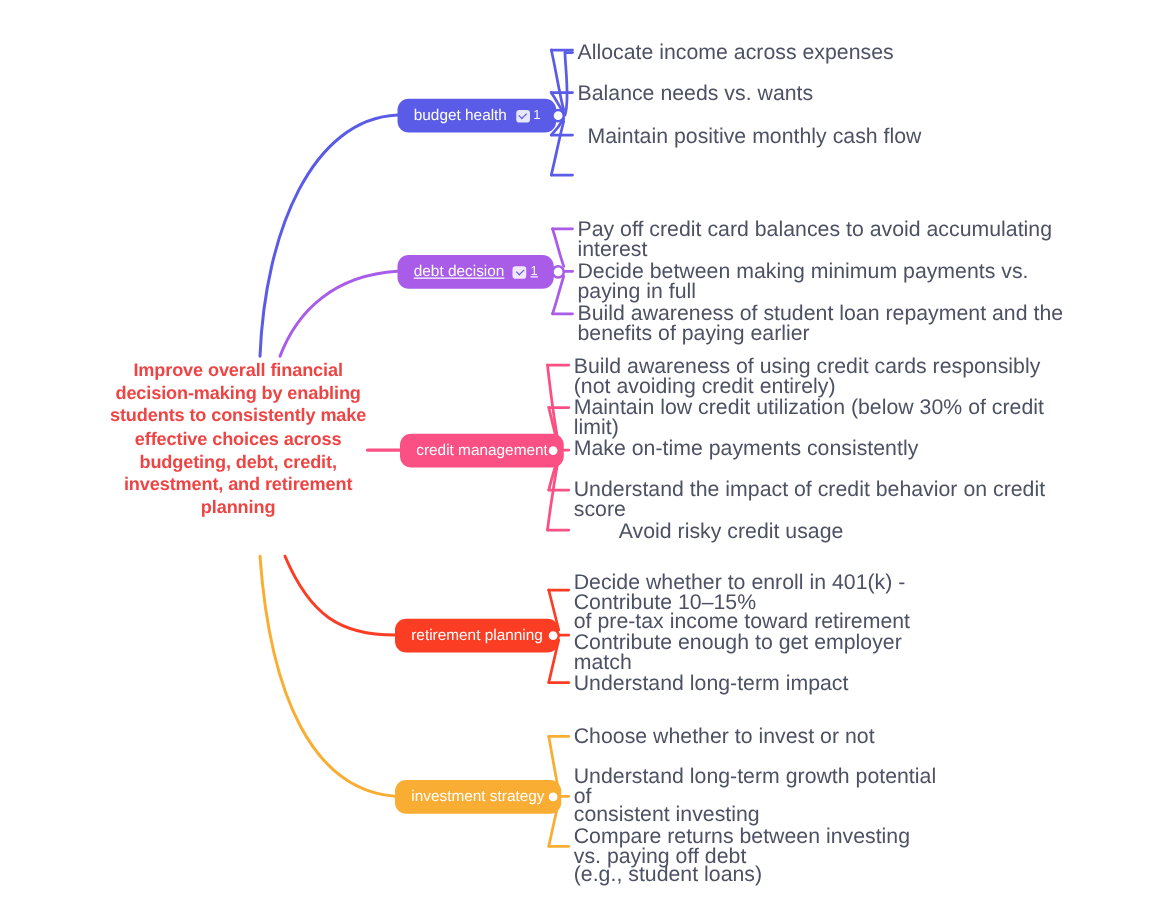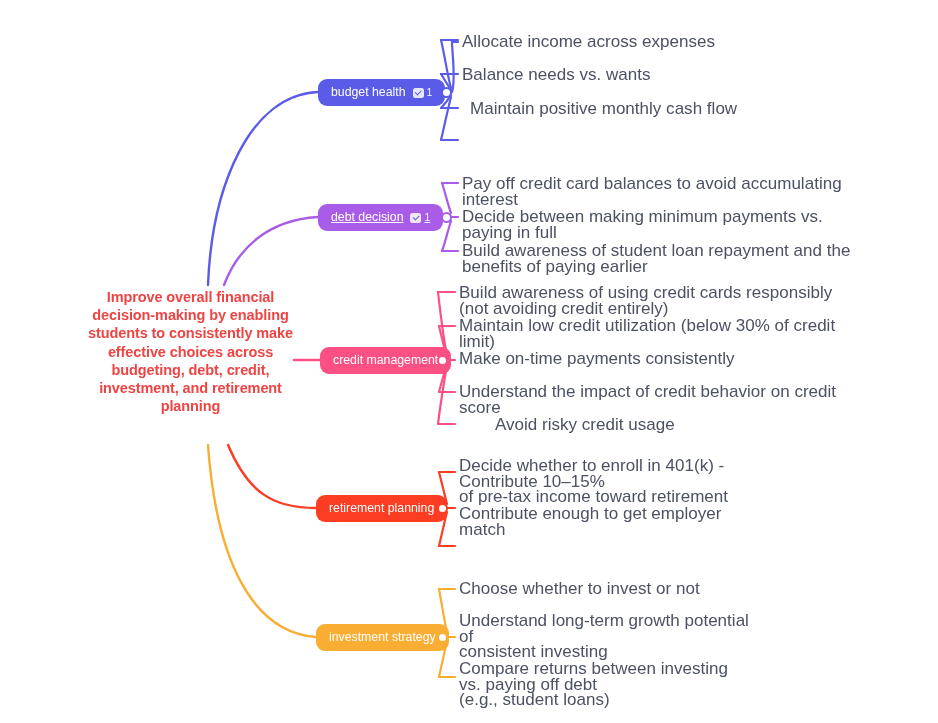--- a/index.html
+++ b/index.html
@@ -210,20 +210,21 @@
   <div class="leaf" style="left:459px; top:384px; width:400px;">Understand the impact of credit behavior on credit score</div>
   <div class="leaf" style="left:459px; top:417px; width:400px;margin-left:36px;">Avoid risky credit usage</div>
 
   <div class="topic" style="left:316px; top:495px; background:#fa3d23;justify-content:flex-end;">
     <span class="t-label">retirement planning</span>
   </div>
   <div class="hub" style="left:437px; top:502.5px; border:2.4px solid #fa3d23;"></div>
   <div class="leaf" style="left:459px; top:458px; width:275px;">Decide whether to enroll in 401(k) - Contribute 10–15%
 of pre-tax income toward retirement</div>
   <div class="leaf" style="left:459px; top:506px; width:275px;">Contribute enough to get employer match</div>
+  <div class="leaf" style="left:459px; top:539px; width:275px;">Understand long-term impact</div>
 
   <div class="topic" style="left:316px; top:624px; background:#f9ad32;">
     <span class="t-label">investment strategy</span>
   </div>
   <div class="hub" style="left:437px; top:631.5px; border:2.4px solid #f9ad32;"></div>
   <div class="leaf" style="left:459px; top:581px; width:290px;">Choose whether to invest or not</div>
   <div class="leaf" style="left:459px; top:613px; width:290px;">Understand long-term growth potential of
 consistent investing</div>
   <div class="leaf" style="left:459px; top:661px; width:290px;">Compare returns between investing vs. paying off debt
 (e.g., student loans)</div>

